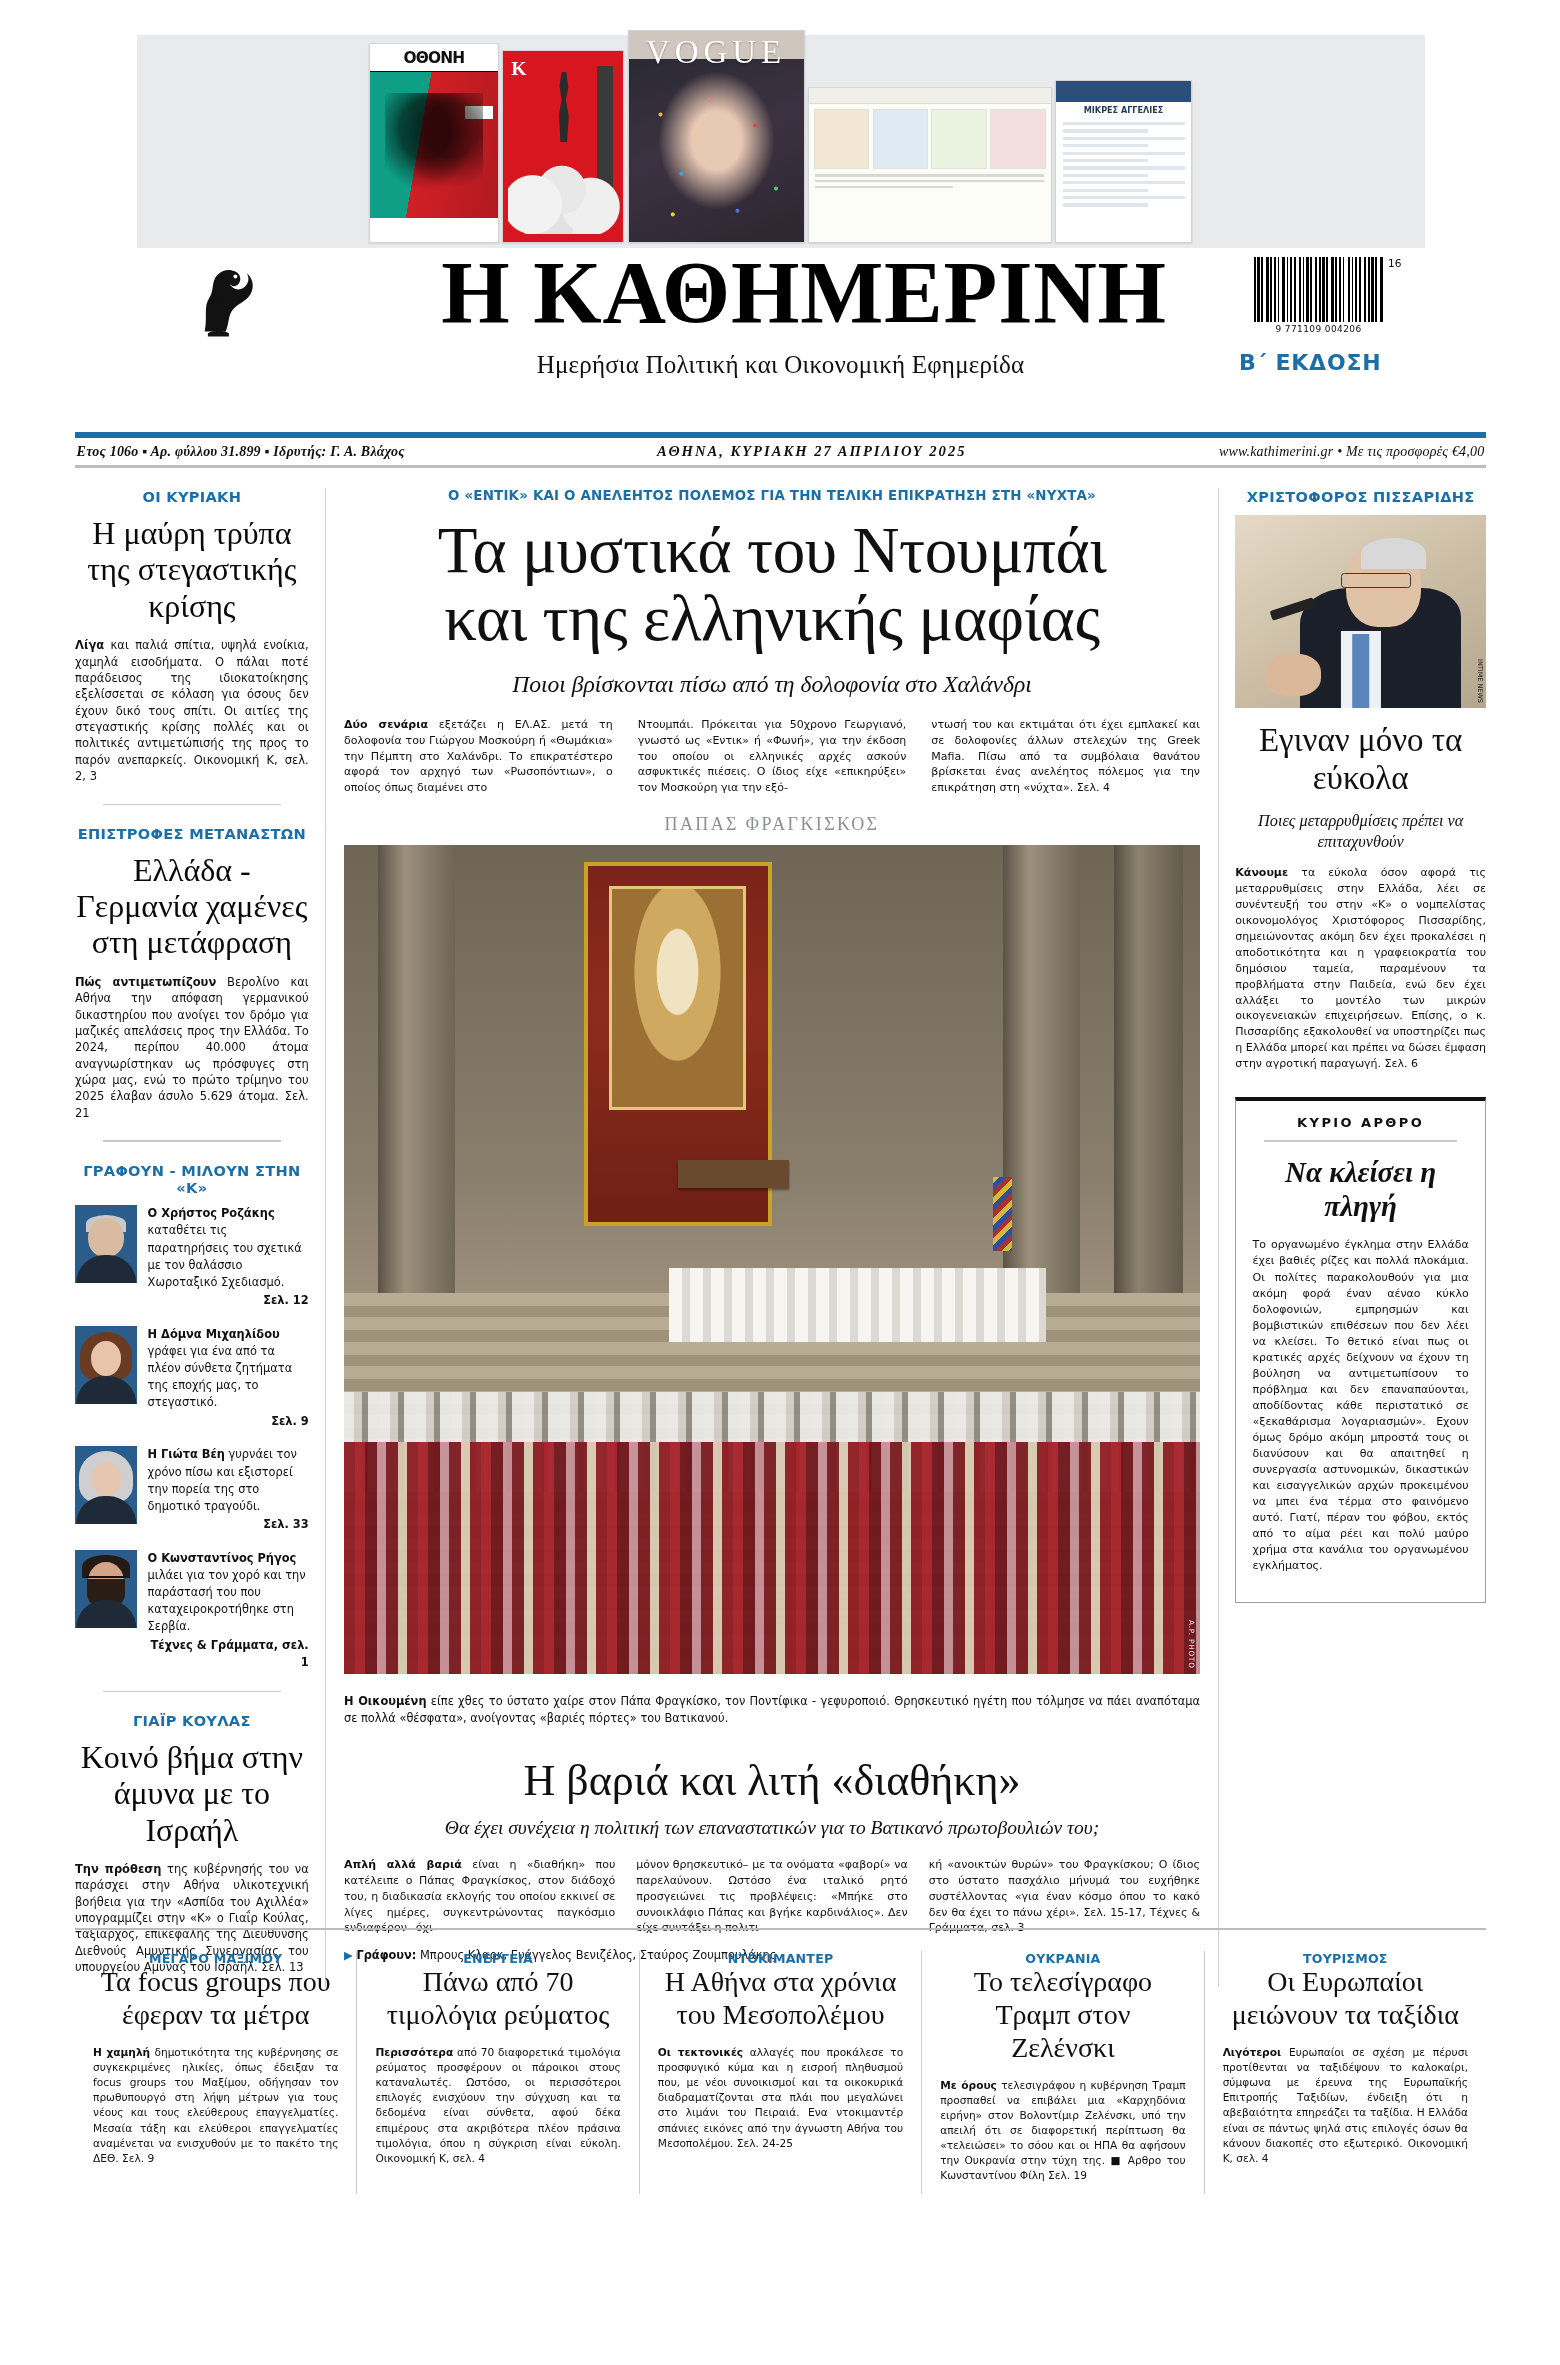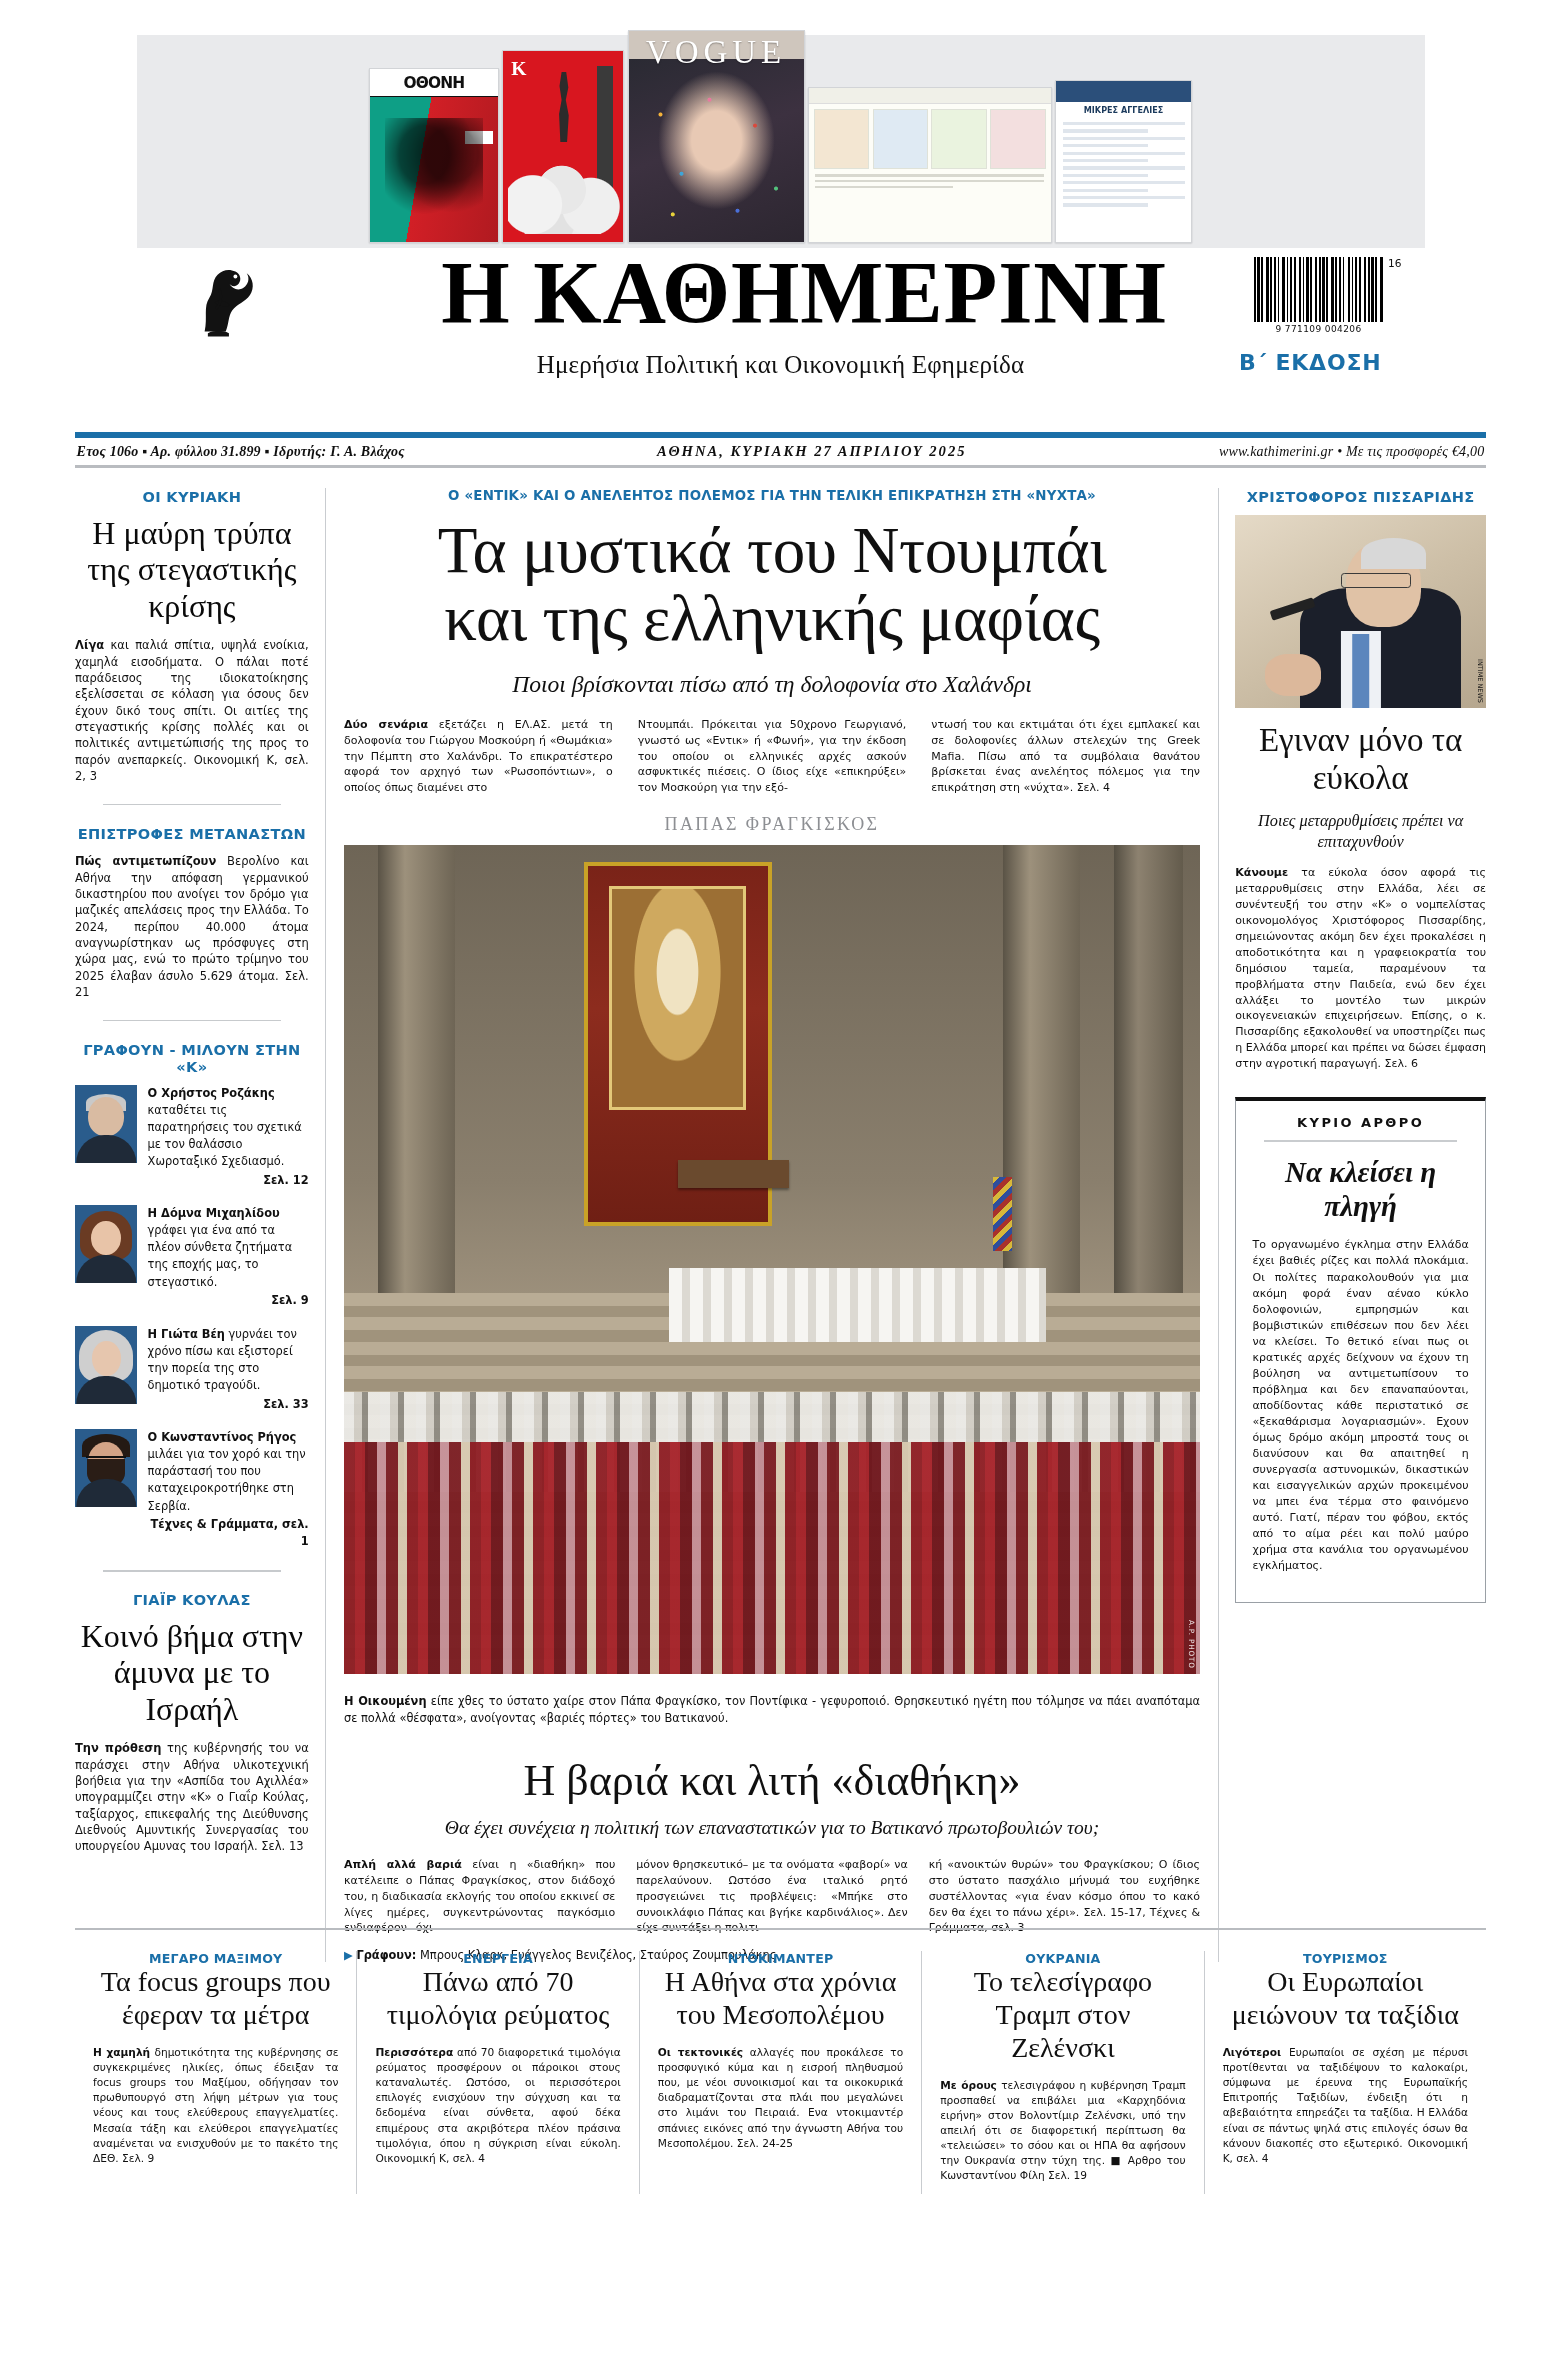--- a/index.html
+++ b/index.html
@@ -20,21 +20,21 @@
     display:flex; align-items:flex-end; justify-content:center;
     overflow:hidden;
   }
   .supp-band {
     width:1288px; height:213px; background:#e9eaec;
     display:flex; align-items:flex-end; justify-content:center; gap:3.3px;
     padding:0 6.5px 4.9px 6.5px;
   }
   .mag { position:relative; background:#fff; border:0.8px solid #d2d4d7; overflow:hidden; box-shadow:0 0.8px 1.6px rgba(0,0,0,.18); }
 
-  .mag-othoni { width:130px; height:175px; }
+  .mag-othoni { width:130px; height:200px; }
   .mag-othoni .band { height:28px; background:#fff; border-bottom:1.6px solid #111; display:flex; align-items:center; justify-content:center; font-family:"DejaVu Sans",sans-serif; font-weight:bold; font-size:15.4px; letter-spacing:-0.8px;}
   .mag-othoni .art { height:146px; background:linear-gradient(100deg,#0e9f86 0%,#0e9f86 40%,#d21f26 40%,#b01a20 100%); position:relative;}
   .mag-othoni .art:after{content:"";position:absolute;left:12%;top:14%;width:76%;height:72%;background:radial-gradient(ellipse at 40% 35%, rgba(0,0,0,.55) 0 30%, rgba(0,0,0,0) 62%), radial-gradient(ellipse at 68% 35%, rgba(0,0,0,.5) 0 28%, rgba(0,0,0,0) 60%);}
   .mag-othoni .tagwhite{position:absolute;right:4.9px;top:34px;width:28px;height:13px;background:#fff;}
 
   .mag-k { width:122px; height:193px; background:#d8161f; }
   .mag-k .kmark { position:absolute; left:8.1px; top:6.5px; color:#fff; font-size:19.5px; font-weight:bold; font-family:"Liberation Serif",serif;}
   .mag-k .cloud { position:absolute; left:4.9px; bottom:8.1px; width:112px; height:98px;
      background:radial-gradient(circle at 22% 70%, #f2f2f2 0 26%, transparent 27%),
                 radial-gradient(circle at 48% 55%, #e8e8e8 0 30%, transparent 31%),
@@ -368,20 +368,21 @@
         <div>
           <div class="kicker">ΟΙ ΚΥΡΙΑΚΗ</div>
           <h2 class="side-head">Η μαύρη τρύπα της στεγαστικής κρίσης</h2>
           <p class="side-body"><b>Λίγα</b> <span>και παλιά σπίτια, υψηλά ενοίκια, χαμηλά εισοδήματα. Ο πάλαι ποτέ παράδεισος της ιδιοκατοίκησης εξελίσσεται σε κόλαση για όσους δεν έχουν δικό τους σπίτι. Οι αιτίες της στεγαστικής κρίσης πολλές και οι πολιτικές αντιμετώπισής της προς το παρόν ανεπαρκείς. Οικονομική Κ, σελ. 2, 3</span></p>
         </div>
 
         <div class="hr-thin"></div>
 
         <div>
           <div class="kicker">ΕΠΙΣΤΡΟΦΕΣ ΜΕΤΑΝΑΣΤΩΝ</div>
+          <h2 class="side-head">Ελλάδα - Γερμανία χαμένες στη μετάφραση</h2>
           <p class="side-body"><b>Πώς αντιμετωπίζουν</b> <span>Βερολίνο και Αθήνα την απόφαση γερμανικού δικαστηρίου που ανοίγει τον δρόμο για μαζικές απελάσεις προς την Ελλάδα. Το 2024, περίπου 40.000 άτομα αναγνωρίστηκαν ως πρόσφυγες στη χώρα μας, ενώ το πρώτο τρίμηνο του 2025 έλαβαν άσυλο 5.629 άτομα. Σελ. 21</span></p>
         </div>
 
         <div class="hr-thin"></div>
 
         <div class="kicker">ΓΡΑΦΟΥΝ - ΜΙΛΟΥΝ ΣΤΗΝ «Κ»</div>
 
         <div class="author-row">
           <div class="author-thumb a1">
               <div class="hair"></div>

